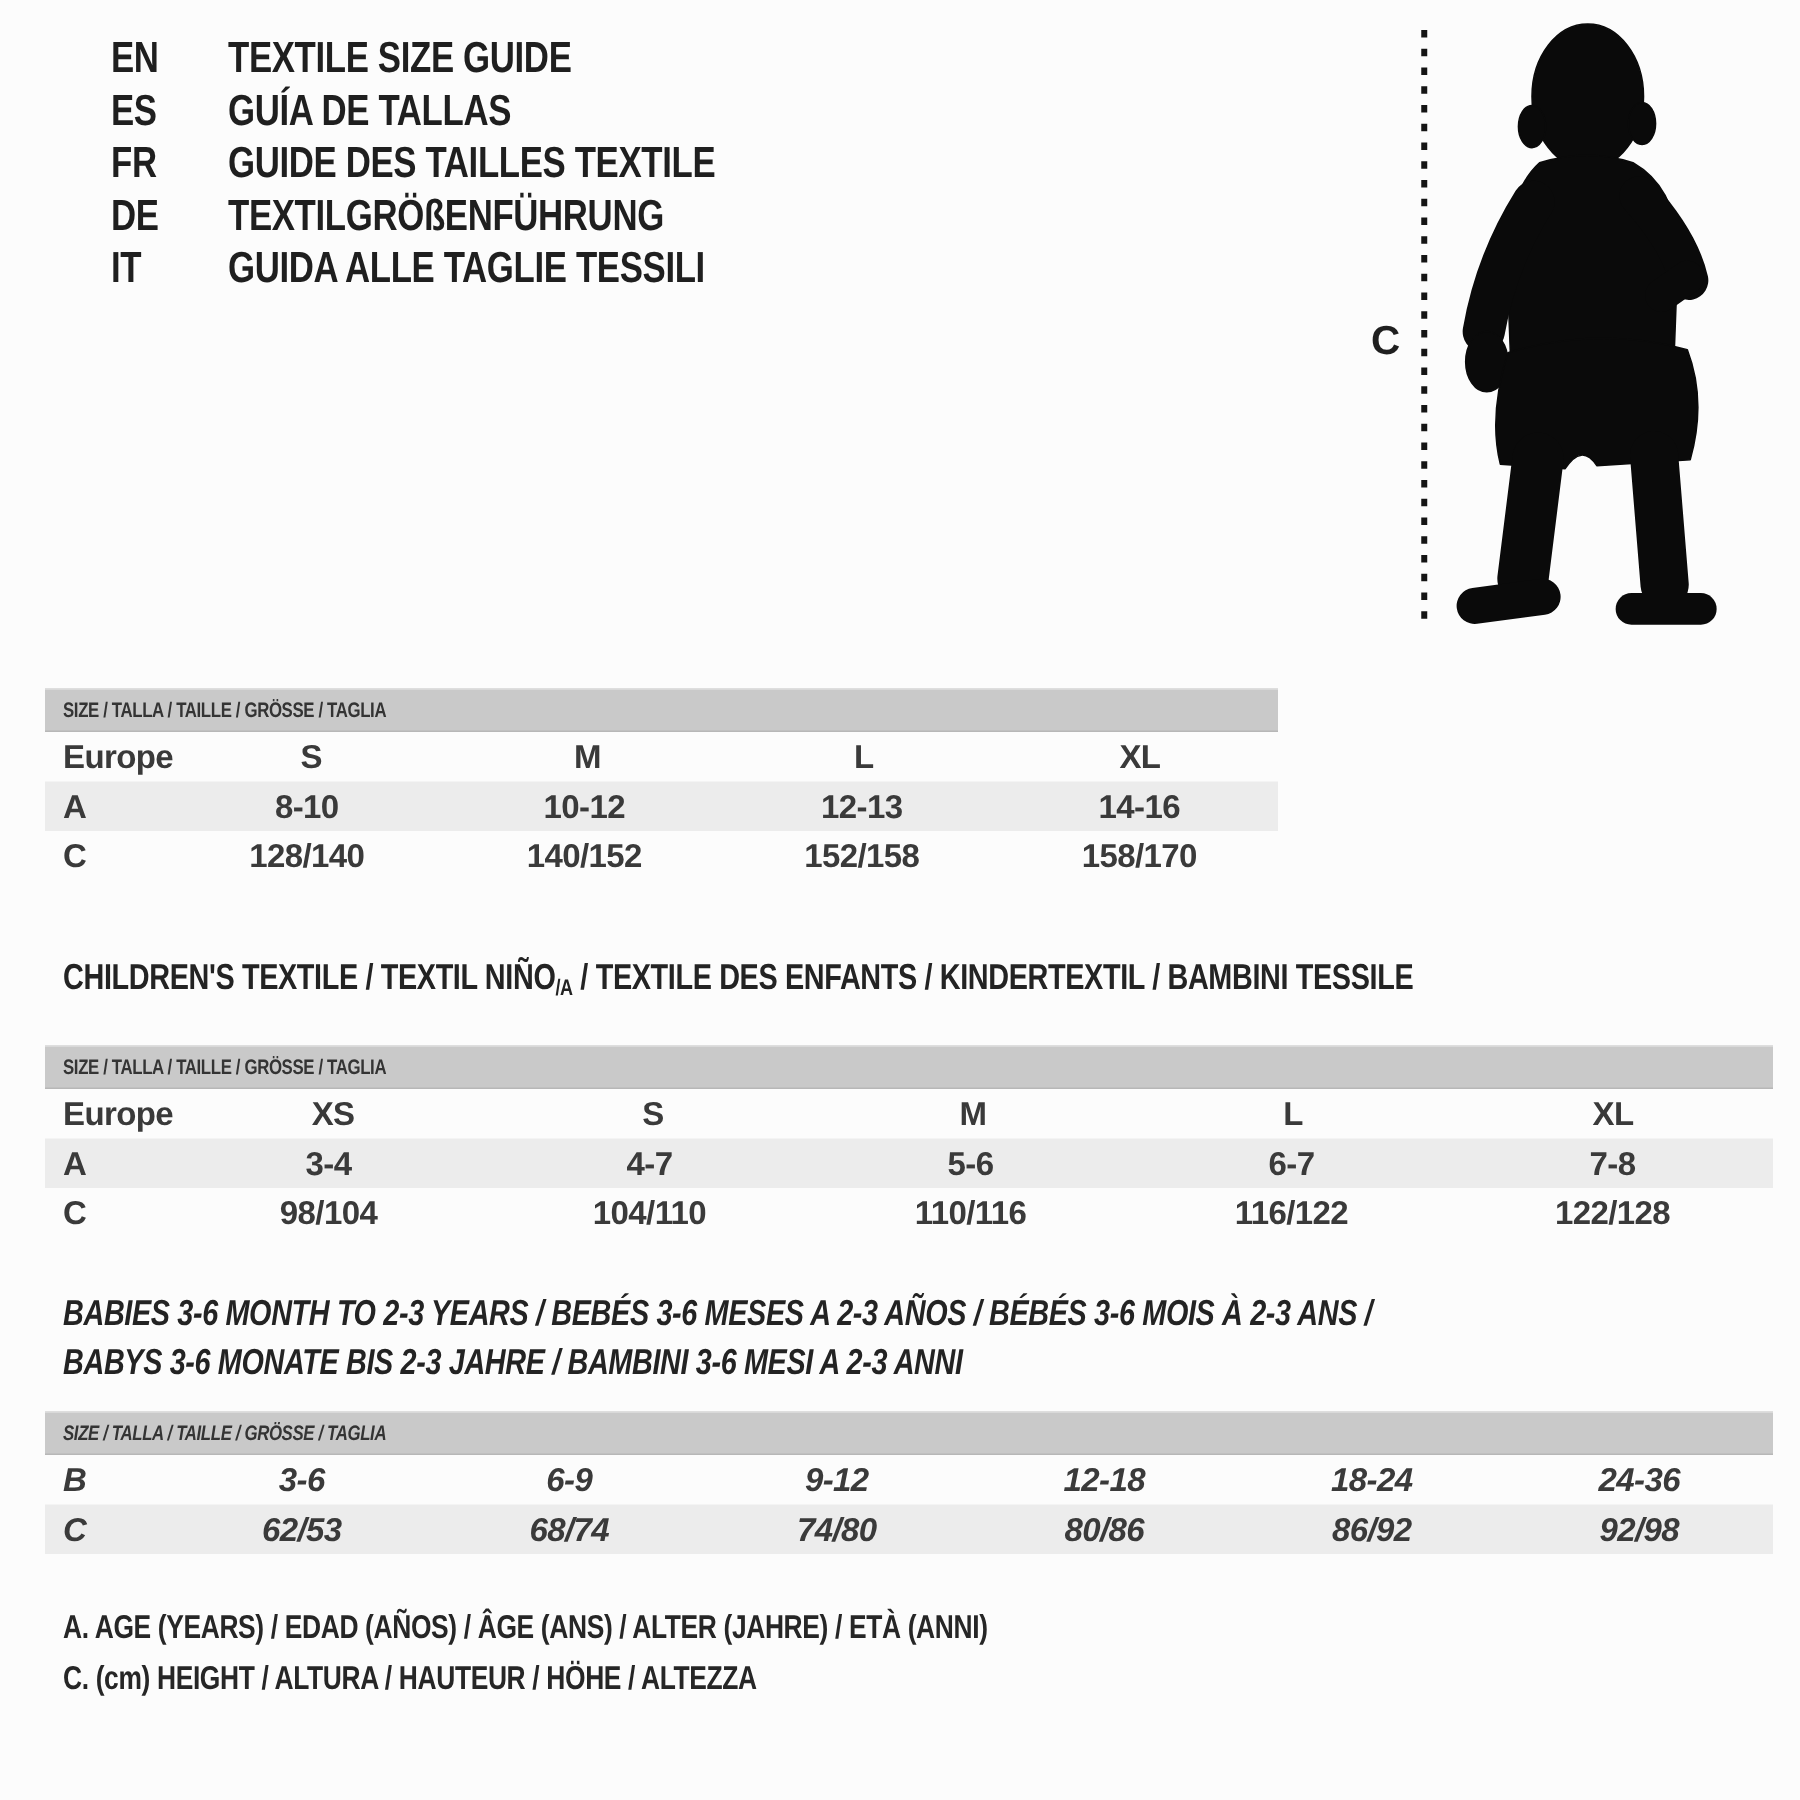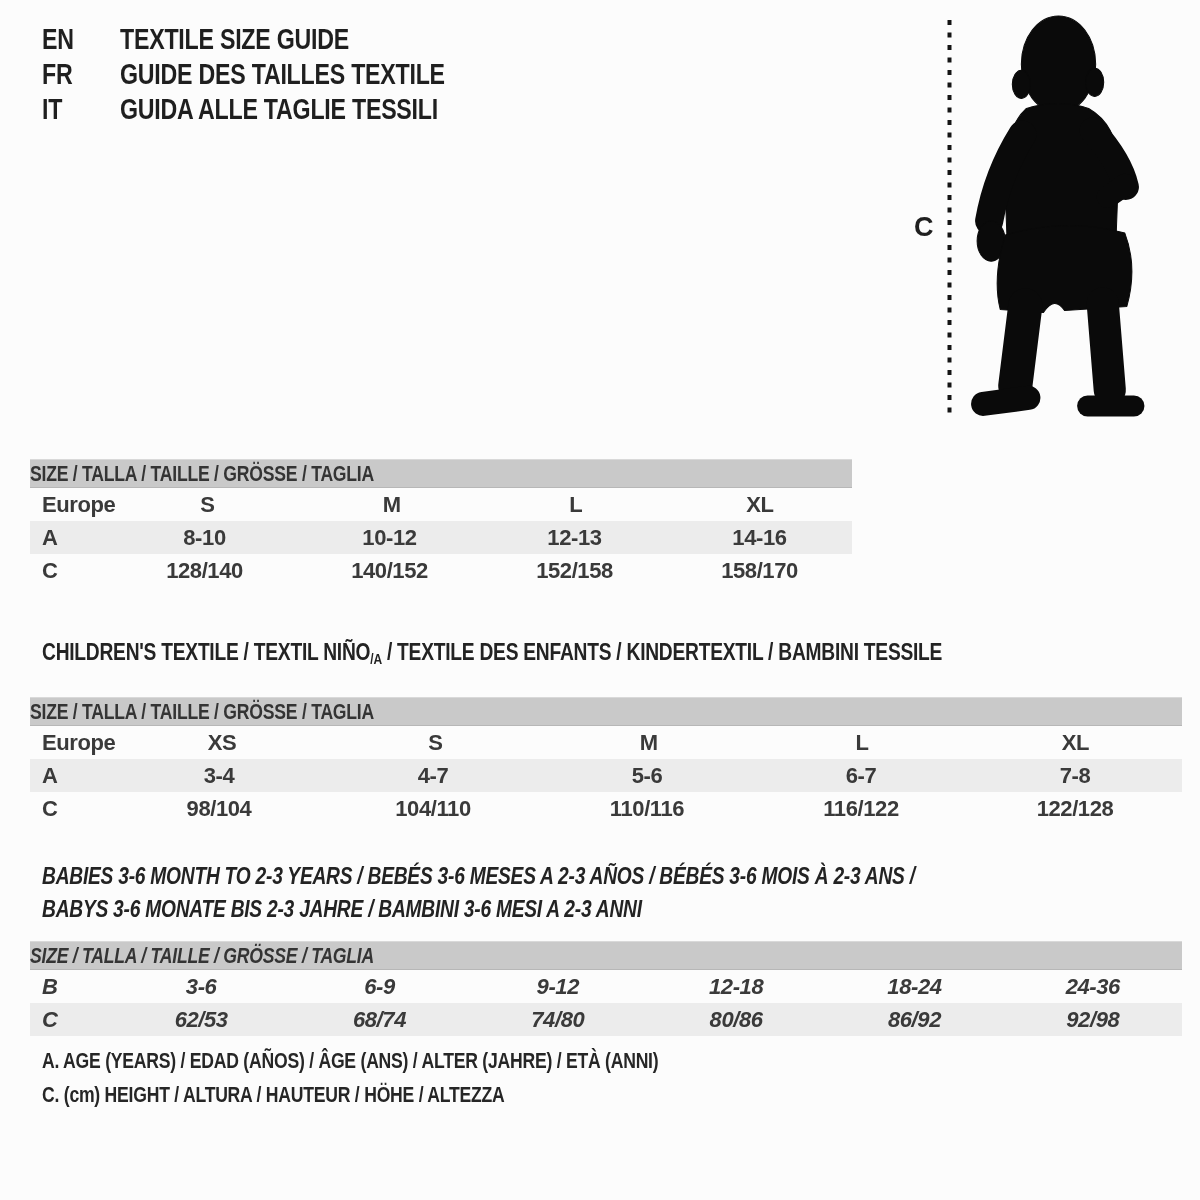--- a/index.html
+++ b/index.html
@@ -15,65 +15,73 @@
   body{font-family:"Liberation Sans","DejaVu Sans",sans-serif;}
   .canvas{
     position:relative;width:1200px;height:1200px;background:var(--page-bg);
     overflow:hidden;color:var(--ink);
   }
   .cond{display:inline-block;transform:scaleX(0.8);transform-origin:0 60%;white-space:nowrap;letter-spacing:-0.3px;}
 
   
   .lang-block{position:absolute;left:42px;top:22px;}
   .lang-row{display:flex;height:35px;align-items:center;font-size:29px;font-weight:700;}
-  .lang-code{width:78px;flex:0 0 78px;}
+  .lang-code{width:78px;flex:0 0 78px;margin-left:32px;}
 
   
   .figure{position:absolute;left:912px;top:10px;width:260px;height:415px;}
   .c-label{position:absolute;left:2px;top:202px;font-size:27px;font-weight:700;}
   .dash-svg{position:absolute;left:34px;top:6px;}
   .baby-svg{position:absolute;left:52px;top:2px;}
 
   
   .section{position:absolute;left:30px;}
   .sec-title{font-size:24px;font-weight:700;line-height:24px;padding-left:12px;color:#232323;}
   .sec-title .sub{font-size:15px;vertical-align:-4px;}
   .sec-title.two-line{line-height:33px;}
   .size-bar{
     margin-top:26px;height:29px;line-height:27px;background:var(--bar-bg);
-    padding-left:0;font-size:22px;font-weight:700;color:#343434;
+    padding-left:12px;font-size:14px;font-weight:700;color:#343434;
     border-top:1px solid #d9d9d9;border-bottom:1px solid #b7b7b7;
   }
   .section-babies .size-bar{margin-top:16px;}
   .trow{display:flex;height:33px;align-items:center;font-size:22px;font-weight:700;color:var(--cell-ink);letter-spacing:-0.4px;}
   .trow.shaded{background:var(--shade-bg);}
   .tlabel{flex:0 0 82px;padding-left:12px;}
   .tcell{flex:1;text-align:center;}
 
   .section-junior{top:433px;width:822px;}
   .section-children{top:640px;width:1152px;}
   .section-babies{top:859px;width:1152px;font-style:italic;}
 
   
-  .legend{position:absolute;left:42px;top:1044px;}
+  .legend{position:absolute;left:42px;top:1068px;}
   .legend-line{font-size:22px;font-weight:700;line-height:34px;color:#262626;}
 </style>
 </head>
 <body>
 
 <div class="canvas">
 
   <div class="lang-block">
     <div class="lang-row">
       <span class="lang-code"><span class="cond">EN</span></span>
       <span class="cond">TEXTILE SIZE GUIDE</span>
     </div>
     <div class="lang-row">
+      <span class="lang-code"><span class="cond">ES</span></span>
+      <span class="cond">GUÍA DE TALLAS</span>
+    </div>
+    <div class="lang-row">
       <span class="lang-code"><span class="cond">FR</span></span>
       <span class="cond">GUIDE DES TAILLES TEXTILE</span>
+    </div>
+    <div class="lang-row">
+      <span class="lang-code"><span class="cond">DE</span></span>
+      <span class="cond">TEXTILGRÖßENFÜHRUNG</span>
     </div>
     <div class="lang-row">
       <span class="lang-code"><span class="cond">IT</span></span>
       <span class="cond">GUIDA ALLE TAGLIE TESSILI</span>
     </div>
   </div>
 
   <div class="figure">
     <span class="c-label">C</span>
     <svg class="dash-svg" width="8" height="402" viewBox="0 0 8 402">

